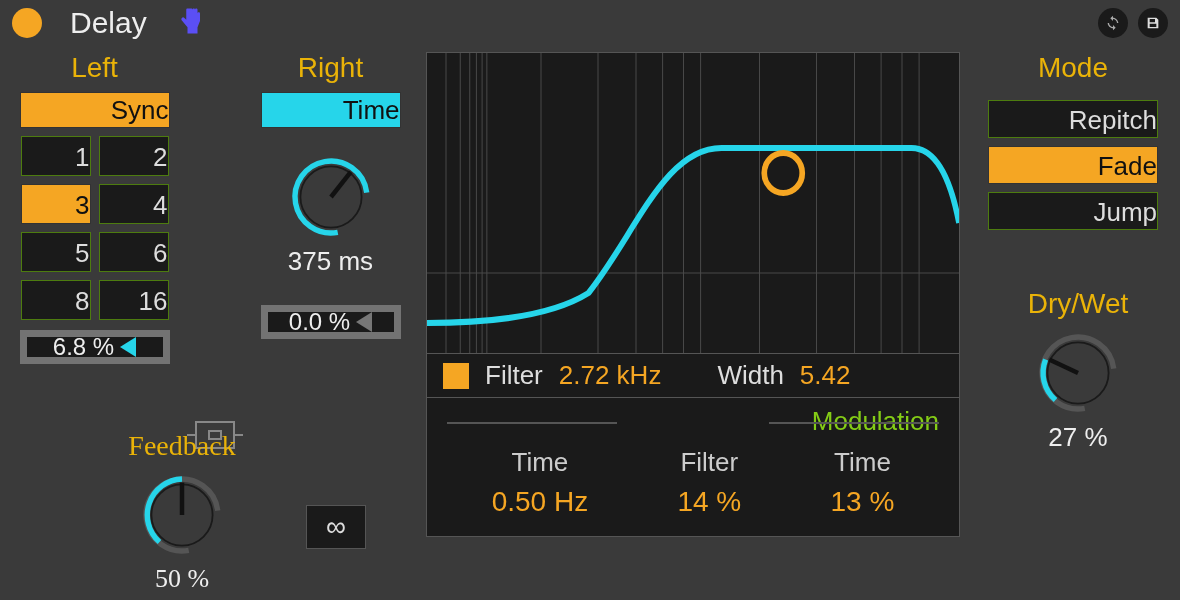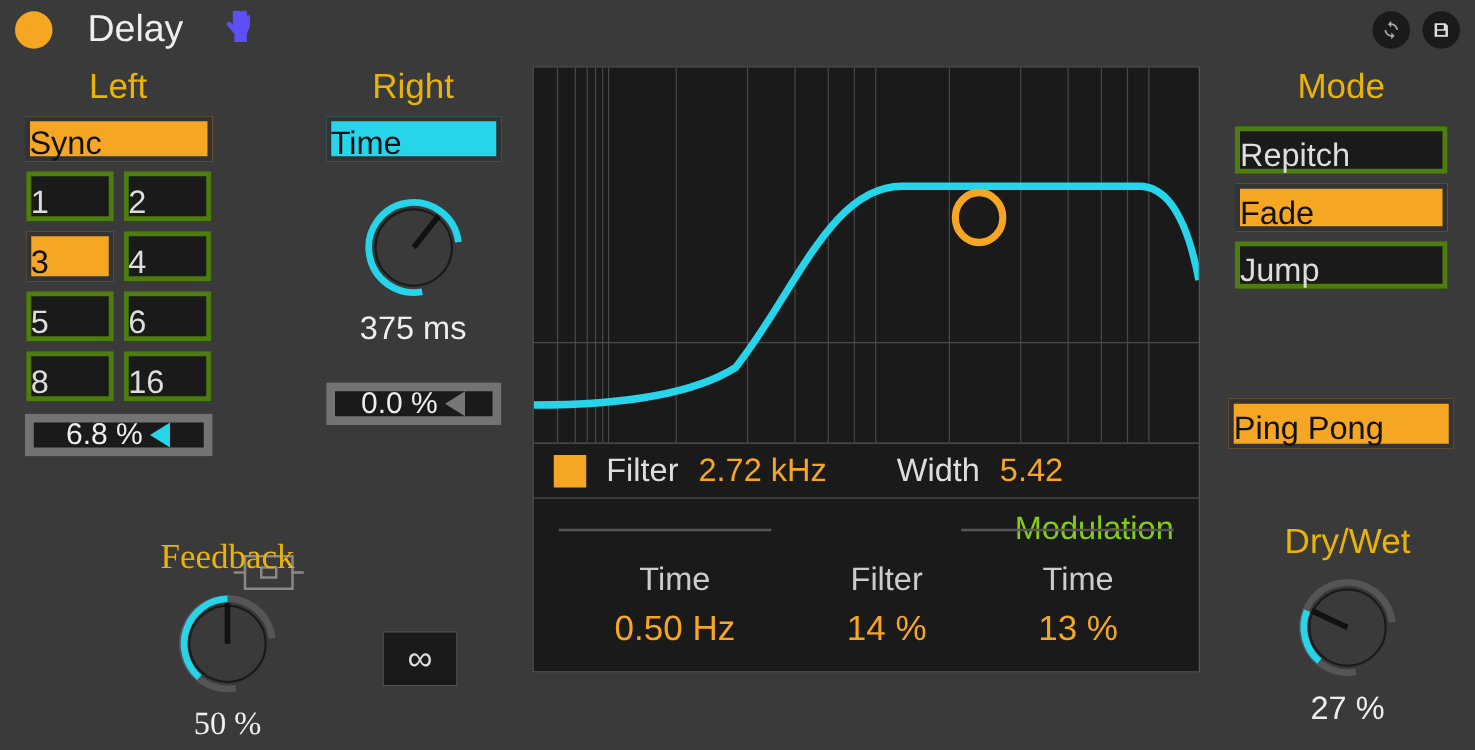--- a/index.html
+++ b/index.html
@@ -34,22 +34,22 @@
 }
 .col-left { width: 165px; display: flex; flex-direction: column; align-items: center; }
 .col-link { width: 40px; display: flex; align-items: center; justify-content: center; }
 .col-right { width: 155px; display: flex; flex-direction: column; align-items: center; }
 .col-display { flex: 1; display: flex; flex-direction: column; }
 .col-mode { width: 190px; display: flex; flex-direction: column; align-items: center; gap: 8px; }
 
 .section-label { font-size: 28px; color: #eab308; margin-bottom: 8px; }
 
 .btn {
-  background: #1a1a1a; border: 4px solid #4d7c0f; color: #ddd;
-  font-size: 26px; text-align: left;
+  background: #1a1a1a; border: 1px solid #4d7c0f; color: #ddd;
+  font-size: 26px; text-align: right;
   padding: 2px 0;
   cursor: pointer;
 }
 .btn.active-orange { background: #f5a623; color: #111; border-color: #333; }
 .btn.active-cyan { background: #26d5ea; color: #111; border-color: #333; }
 .sync-btn { width: 150px; height: 36px; line-height: 30px; margin-bottom: 8px; }
 .time-btn { width: 140px; height: 36px; line-height: 30px; margin-bottom: 24px; }
 
 .div-grid {
   display: grid; grid-template-columns: 70px 70px; grid-template-rows: repeat(4, 40px);
@@ -246,21 +246,20 @@
         </div>
       </div>
     </div>
   </div>
 
   <div class="col-mode">
     <div class="section-label">Mode</div>
     <div class="btn mode-btn">Repitch</div>
     <div class="btn mode-btn active-orange">Fade</div>
     <div class="btn mode-btn">Jump</div>
-    <div class="btn pingpong active-orange">Ping Pong</div>
 
     <div class="dw-col" style="margin-top:50px">
       <div class="section-label">Dry/Wet</div>
       <div class="knob">
         <svg viewBox="0 0 100 100">
           <circle cx="50" cy="50" r="40" fill="none" stroke="#555" stroke-width="6" stroke-dasharray="200 60" stroke-dashoffset="41" transform="rotate(125 50 50)"></circle>
           <path d="M 25 80 A 40 40 0 0 1 14 35" fill="none" stroke="#26d5ea" stroke-width="6"></path>
           <circle cx="50" cy="50" r="34" fill="#3a3a3a" stroke="#1a1a1a" stroke-width="2"></circle>
           <line x1="50" y1="50" x2="18" y2="35" stroke="#111" stroke-width="5"></line>
         </svg>

